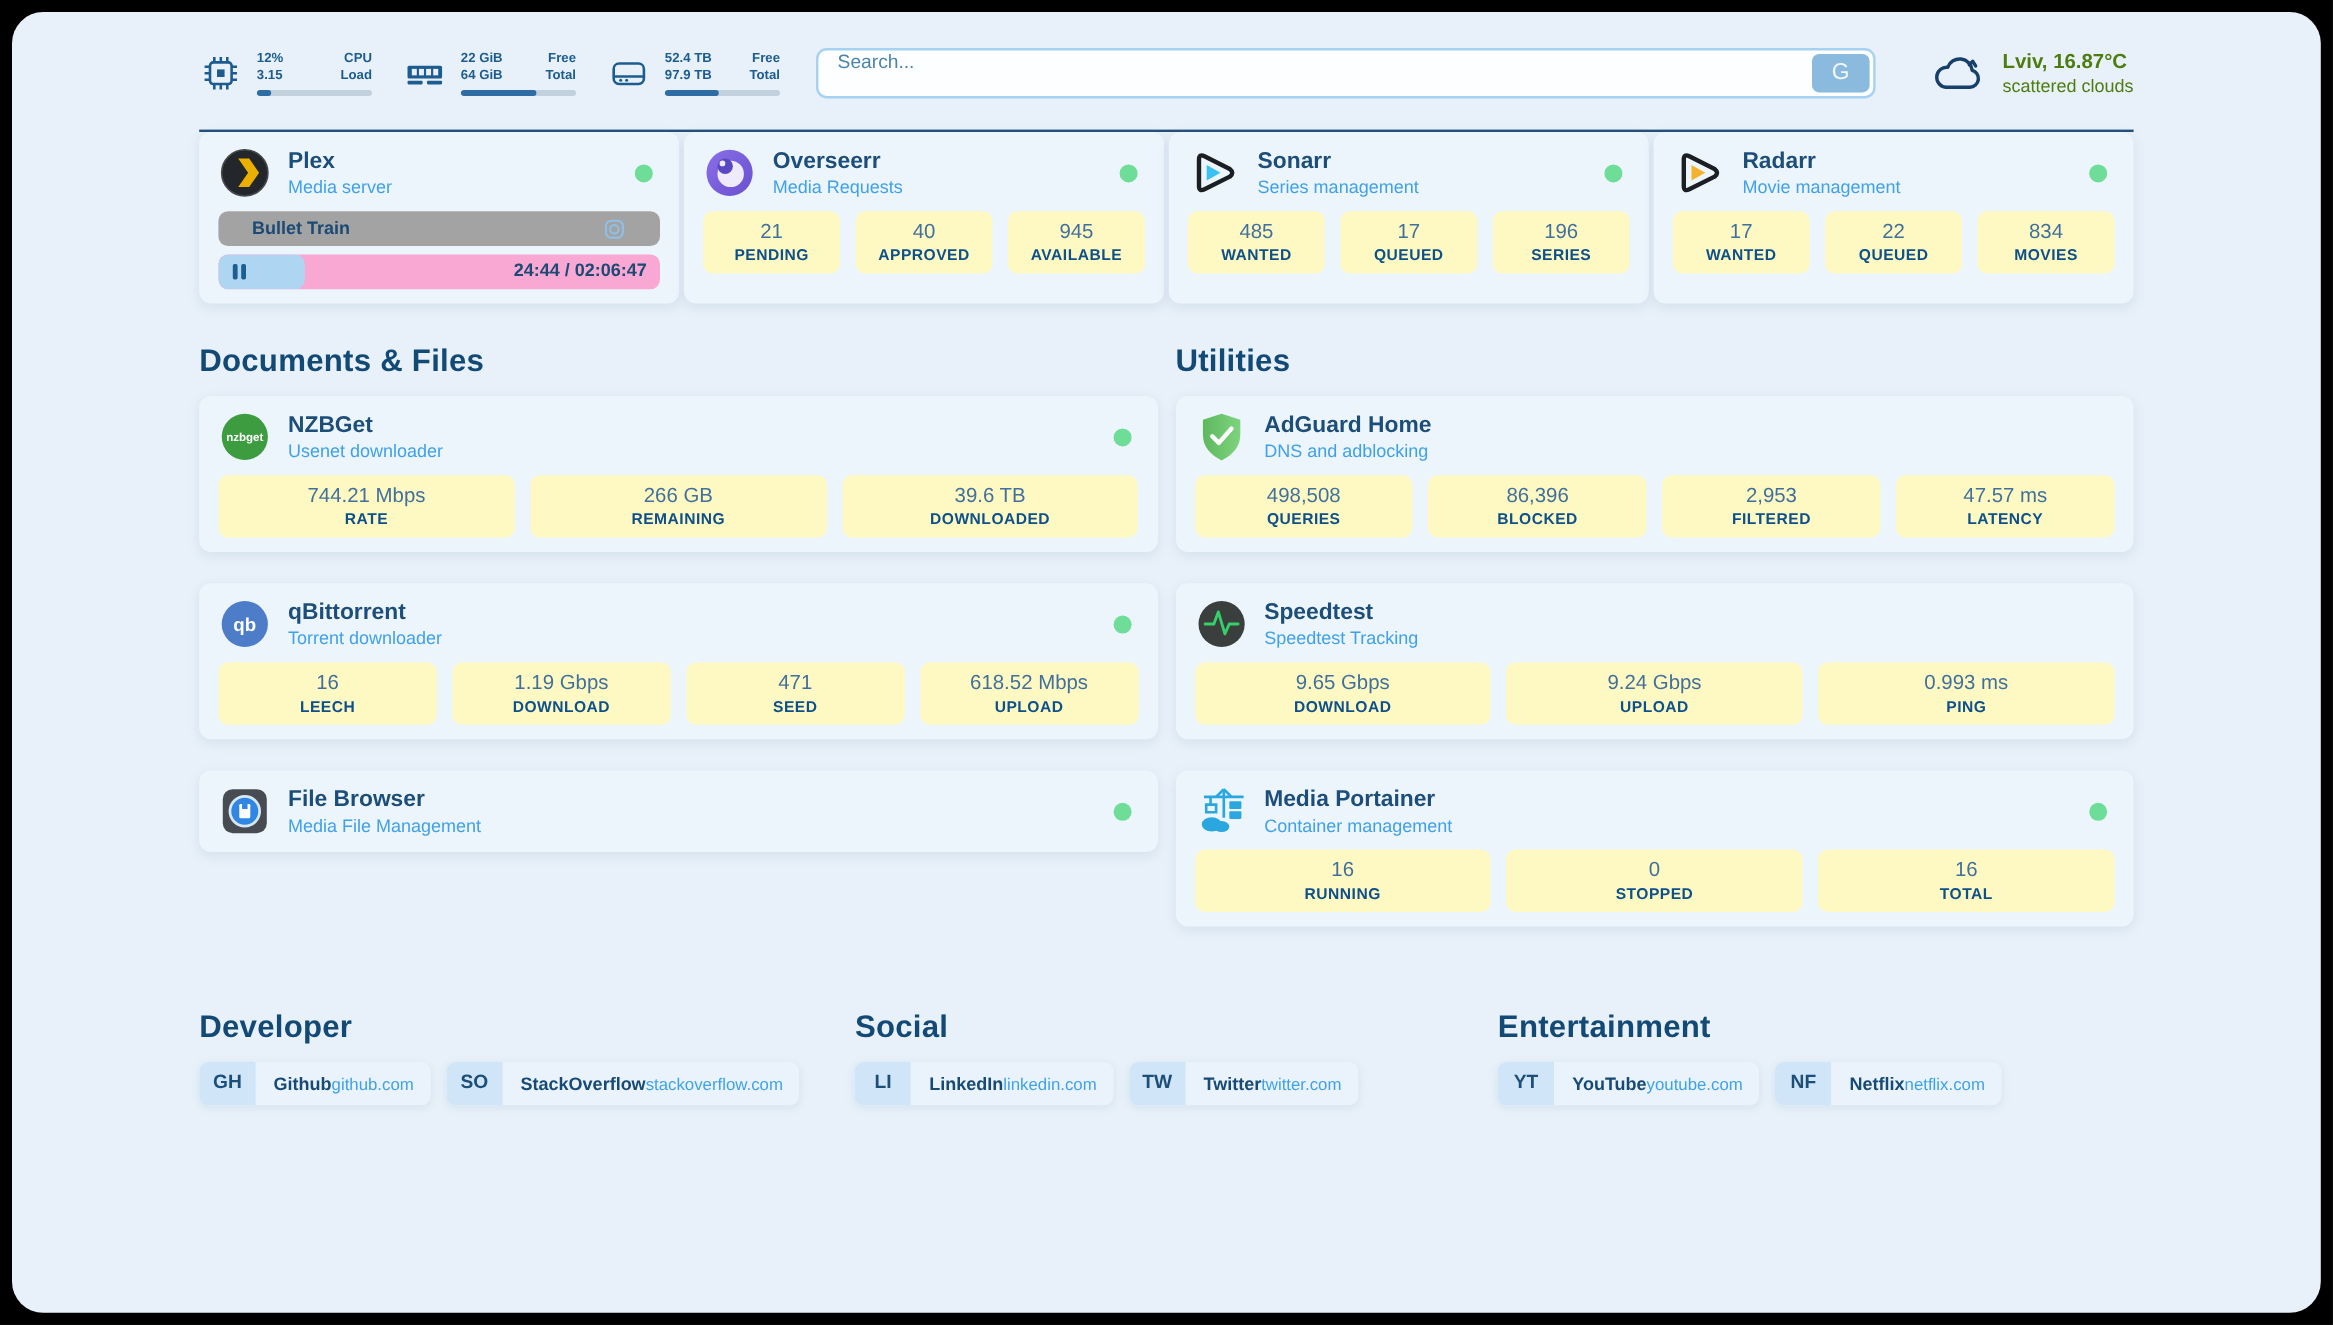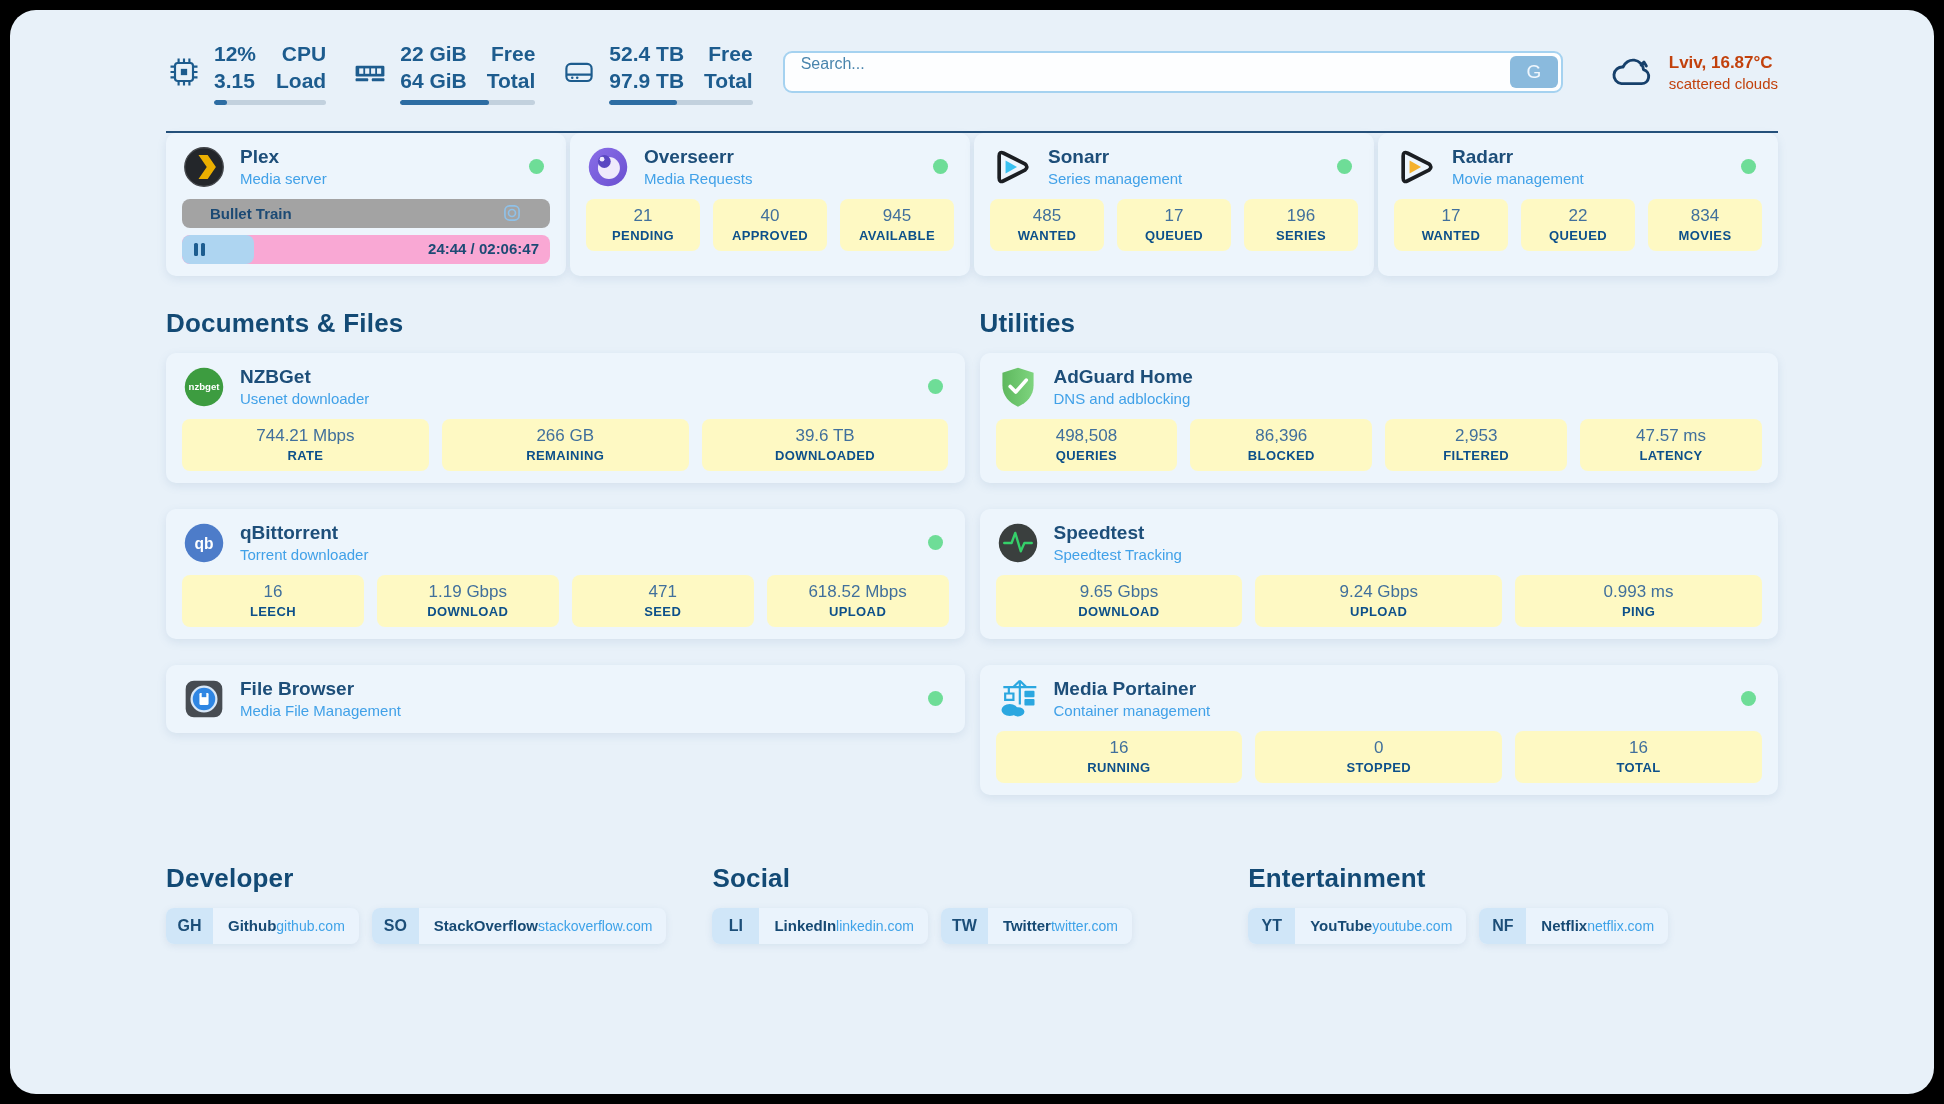--- a/index.html
+++ b/index.html
@@ -14,40 +14,40 @@
   }
   .content { width: 1612px; margin: 0 auto; }
 
   
   .header { display: flex; align-items: center; padding-top: 30px; }
   .monitors { display: flex; gap: 26px; }
   .monitor { display: flex; align-items: center; gap: 12px; cursor: default; }
   .mon-icon { width: 36px; height: 36px; flex: 0 0 auto; color: #1d5c8e; }
   .mon-body { display: flex; flex-direction: column; }
   .mon-rows { display: flex; justify-content: space-between; gap: 20px; }
-  .mon-col { display: flex; flex-direction: column; color: #1d5c8e; font-size: 21px; line-height: 1.3; font-weight: 600; }
+  .mon-col { display: flex; flex-direction: column; color: #1d5c8e; font-size: 11px; line-height: 1.3; font-weight: 600; }
   .mon-col.right { text-align: right; }
   .mon-bar { margin-top: 5px; height: 5px; border-radius: 3px; background: #c2d1de; overflow: hidden; min-width: 96px; }
   .mon-fill { height: 100%; background: #2d6da3; border-radius: 3px; }
 
   .search-wrap { flex: 1; margin: 0 46px 0 30px; position: relative; }
   .search-input {
     width: 100%; height: 42px; border: 2px solid #a5d2f0; border-radius: 9px;
     background: #fdfeff; padding: 0 60px 17px 16px; font-size: 16px; color: #1d5c8e;
     font-family: "Liberation Sans", sans-serif; outline: none;
   }
   .search-input::placeholder { color: #2a6f9e; opacity: .85; }
   .search-btn {
     position: absolute; right: 5px; top: 5px; width: 48px; height: 32px;
     background: #8abadd; color: #f0f7fd; border: none; border-radius: 6px;
     font-size: 19px; font-weight: 400; cursor: pointer;
   }
   .weather { display: flex; align-items: center; gap: 14px; }
   .weather-icon { width: 46px; height: 38px; color: #16406b; }
-  .weather-text { color: #c2410c; }
+  .weather-text { color: #4d7c0f; }
   .weather-loc { font-size: 17px; font-weight: 700; }
   .weather-cond { font-size: 15px; margin-top: 2px; }
 
   .divider { border-bottom: 2px solid #24507a; margin-top: 26px; }
 
   
   .section-title { color: #134a75; font-size: 26px; font-weight: 700; letter-spacing: .2px; }
   .t-media { margin-top: 62px; margin-bottom: 14px; }
 
   .cards-4 { display: grid; grid-template-columns: repeat(4, 1fr); gap: 4px; }

